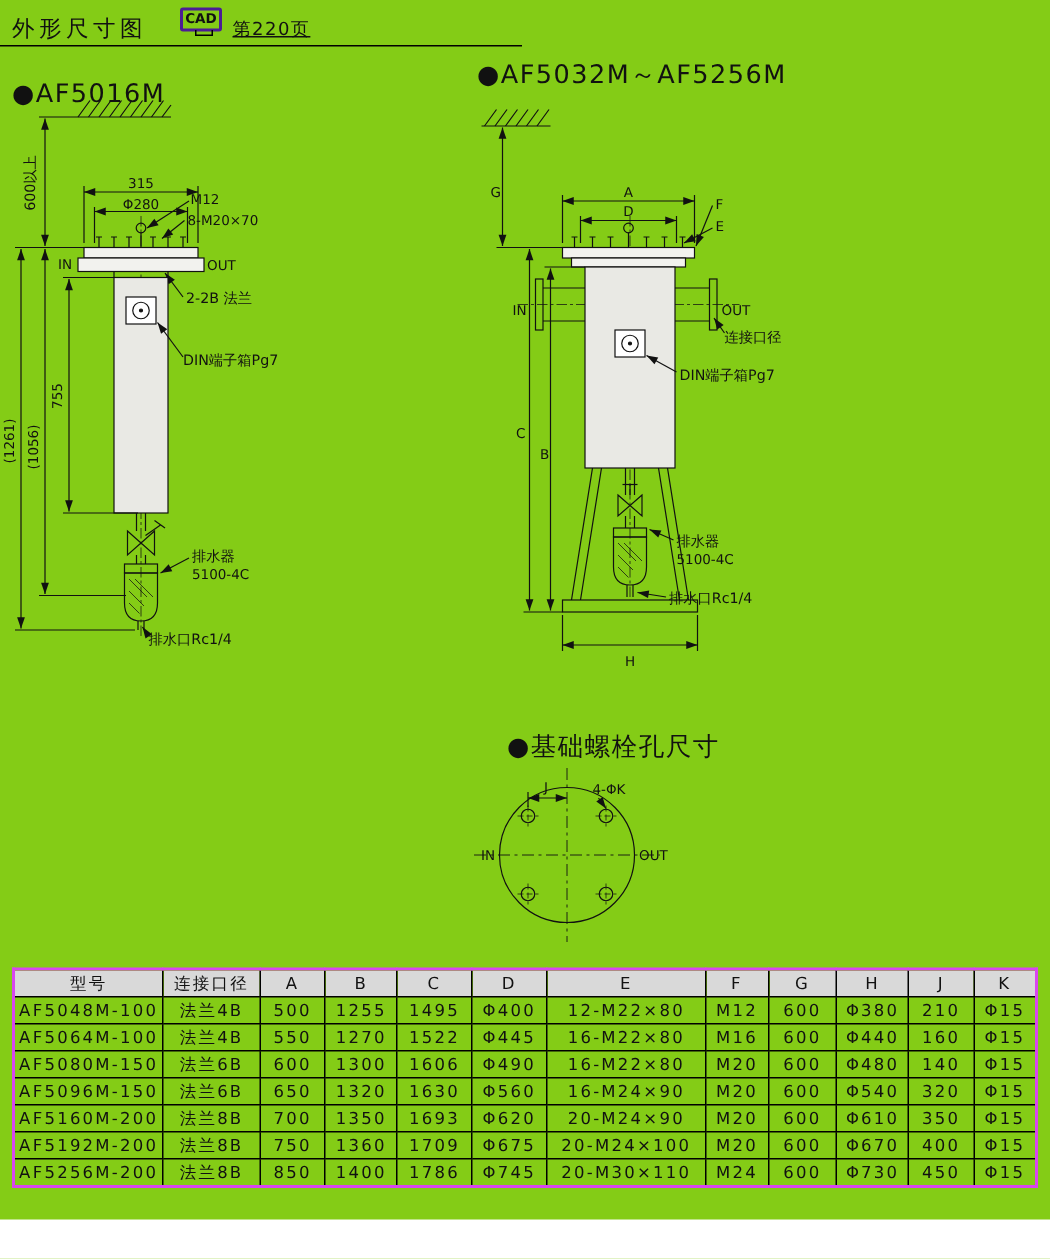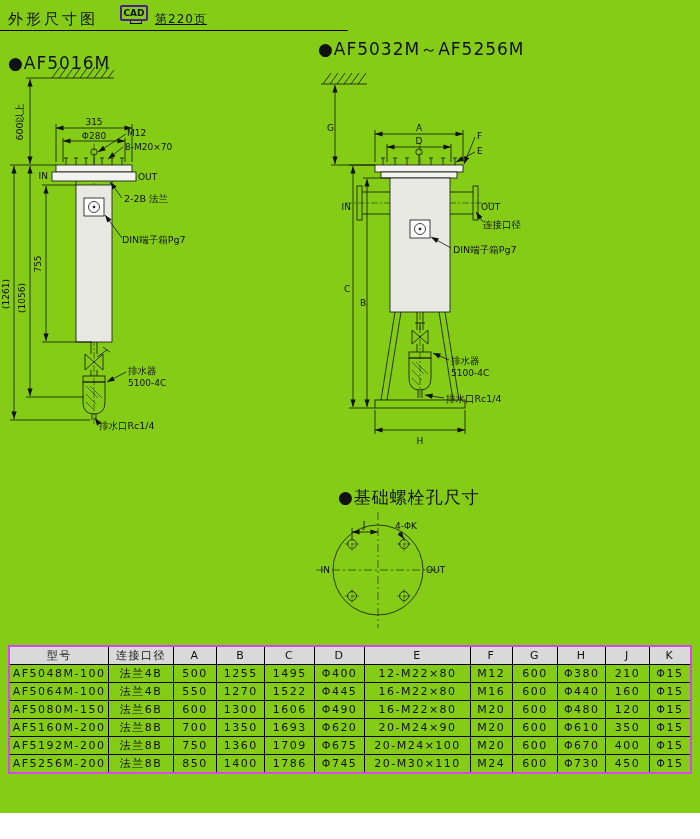--- a/index.html
+++ b/index.html
@@ -346,21 +346,35 @@
           <td>AF5080M-150</td>
           <td>法兰6B</td>
           <td>600</td>
           <td>1300</td>
           <td>1606</td>
           <td>Φ490</td>
           <td>16-M22×80</td>
           <td>M20</td>
           <td>600</td>
           <td>Φ480</td>
-          <td>120</td>
+          <td>140</td>
+          <td>Φ15</td>
+        </tr>
+        <tr>
+          <td>AF5096M-150</td>
+          <td>法兰6B</td>
+          <td>650</td>
+          <td>1320</td>
+          <td>1630</td>
+          <td>Φ560</td>
+          <td>16-M24×90</td>
+          <td>M20</td>
+          <td>600</td>
+          <td>Φ540</td>
+          <td>320</td>
           <td>Φ15</td>
         </tr>
         <tr>
           <td>AF5160M-200</td>
           <td>法兰8B</td>
           <td>700</td>
           <td>1350</td>
           <td>1693</td>
           <td>Φ620</td>
           <td>20-M24×90</td>

